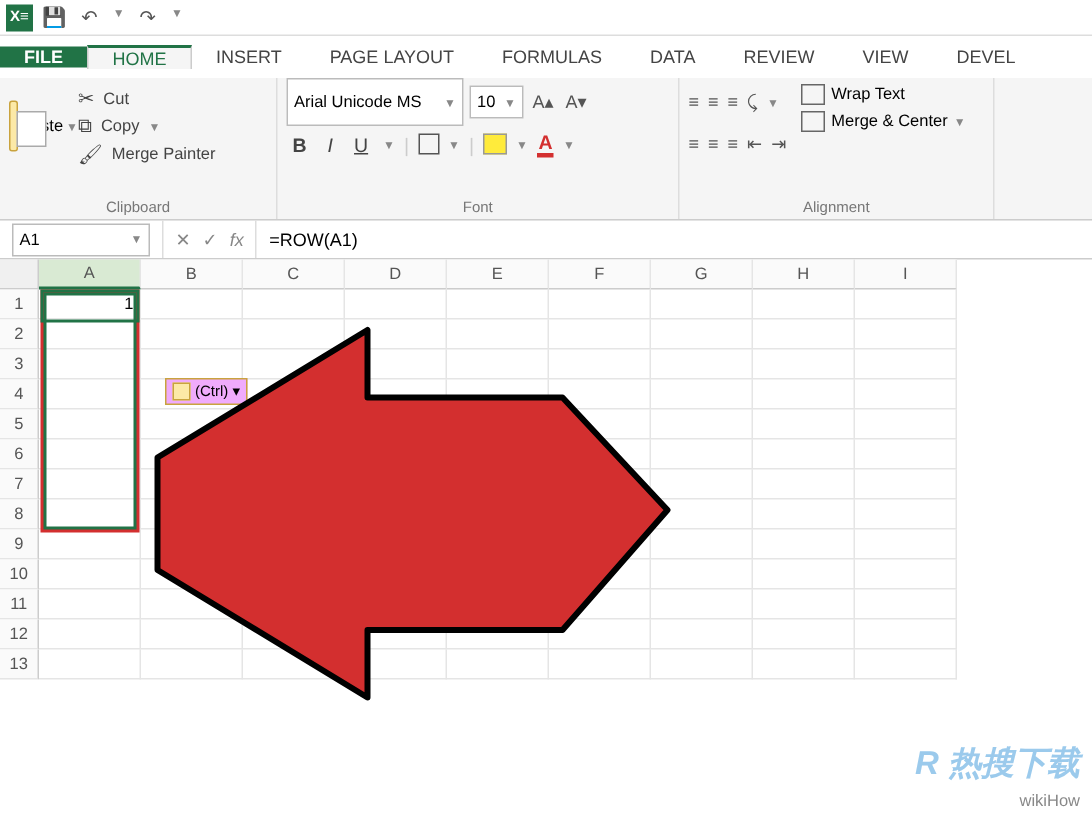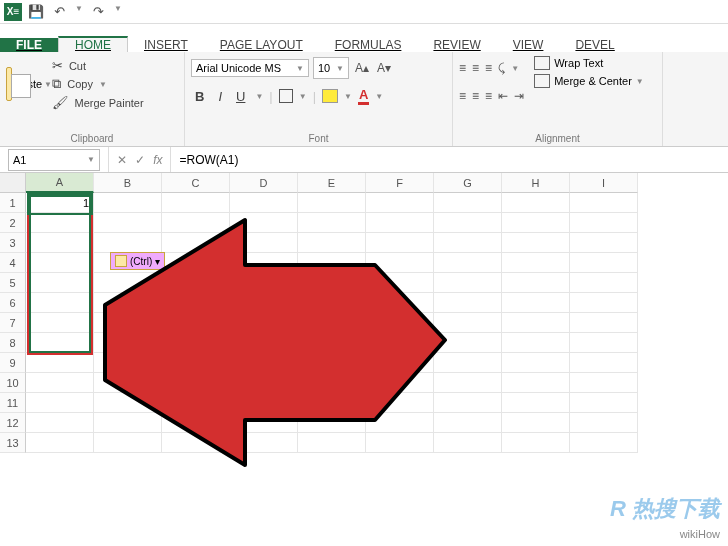--- a/index.html
+++ b/index.html
@@ -2,40 +2,40 @@
 <html><head>
 <meta charset="utf-8">
 <style>
 * { margin: 0; padding: 0; box-sizing: border-box; font-family: "Segoe UI", Arial, sans-serif; }
 body { width: 728px; height: 546px; background: #fff; overflow: hidden; position: relative; }
 
 .titlebar { height: 24px; background: #fff; border-bottom: 1px solid #ddd; display: flex; align-items: center; gap: 6px; padding-left: 4px; }
 .titlebar .app-icon { width: 18px; height: 18px; background: #217346; color: #fff; font-size: 10px; font-weight: bold; display: flex; align-items: center; justify-content: center; }
 .titlebar .qat { display: flex; gap: 10px; font-size: 13px; color: #555; }
 
-.tabs { height: 28px; display: flex; align-items: flex-end; background: #fff; text-decoration: underline; }
+.tabs { height: 28px; display: flex; align-items: center; background: #fff; }
 .tabs .tab { padding: 0 16px; display: flex; align-items: center; font-size: 12px; color: #444; cursor: pointer; }
 .tabs .tab.file { background: #217346; color: #fff; font-weight: 600; }
 .tabs .tab.active { color: #217346; border-top: 2px solid #217346; border-left: 1px solid #ccc; border-right: 1px solid #ccc; background: #f5f5f5; }
 
 .ribbon { height: 95px; background: #f5f5f5; border-bottom: 1px solid #ccc; display: flex; }
 .group { border-right: 1px solid #ddd; padding: 4px 6px 2px; display: flex; flex-direction: column; justify-content: space-between; }
 .group-label { font-size: 10px; color: #777; text-align: center; padding-top: 2px; position: relative; }
 
 .clipboard { width: 172px; display: flex; }
 .paste-btn { width: 46px; display: flex; flex-direction: row; align-items: center; padding-top: 2px; gap: 2px; font-size: 11px; }
 .paste-icon { width: 28px; height: 34px; background: #fce9a7; border: 1px solid #c9a33e; border-radius: 2px; position: relative; }
 .paste-icon::after { content: ""; position: absolute; left: 4px; top: 6px; width: 18px; height: 22px; background: #fff; border: 1px solid #aaa; }
 .clip-side { display: flex; flex-direction: column; gap: 3px; padding-top: 2px; font-size: 11px; color: #444; }
 .clip-side .row { display: flex; align-items: center; gap: 6px; }
 .clip-side .ic { font-size: 13px; }
 
 .font-group { width: 268px; }
 .font-row1 { display: flex; gap: 4px; align-items: center; height: 24px; }
-.font-name { width: 118px; height: 18px; border: 1px solid #bbb; background: #fff; font-size: 11px; padding: 0 4px; display: flex; align-items: center; justify-content: space-between; }
+.font-name { width: 118px; height: 32px; border: 1px solid #bbb; background: #fff; font-size: 11px; padding: 0 4px; display: flex; align-items: center; justify-content: space-between; }
 .font-size { width: 36px; height: 22px; border: 1px solid #bbb; background: #fff; font-size: 11px; padding: 0 4px; display: flex; align-items: center; justify-content: space-between; }
 .sizer { font-size: 12px; color: #555; padding: 0 2px; }
 .font-row2 { display: flex; gap: 6px; align-items: center; height: 24px; margin-top: 4px; font-size: 13px; color: #444; }
 .font-row2 .btn { padding: 0 4px; }
 .bold { font-weight: bold; }
 .ital { font-style: italic; }
 .uline { text-decoration: underline; }
 .border-ic { width: 14px; height: 14px; border: 1px solid #555; display: inline-block; }
 .fill-ic { width: 16px; height: 14px; background: #ffeb3b; border: 1px solid #999; display: inline-block; }
 .fontcol-ic { color: #d32f2f; border-bottom: 3px solid #d32f2f; font-weight: bold; padding: 0 1px; }
@@ -90,20 +90,21 @@
     <span class="caret">▼</span>
   </div>
 </div>
 
 <div class="tabs">
   <div class="tab file">FILE</div>
   <div class="tab active">HOME</div>
   <div class="tab">INSERT</div>
   <div class="tab">PAGE LAYOUT</div>
   <div class="tab">FORMULAS</div>
+  <div class="tab">DATA</div>
   <div class="tab">REVIEW</div>
   <div class="tab">VIEW</div>
   <div class="tab">DEVEL</div>
 </div>
 
 <div class="ribbon">
   <div class="group" style="display:flex;flex-direction:column;">
     <div class="clipboard">
       <div class="paste-btn">
         <div class="paste-icon"></div>

